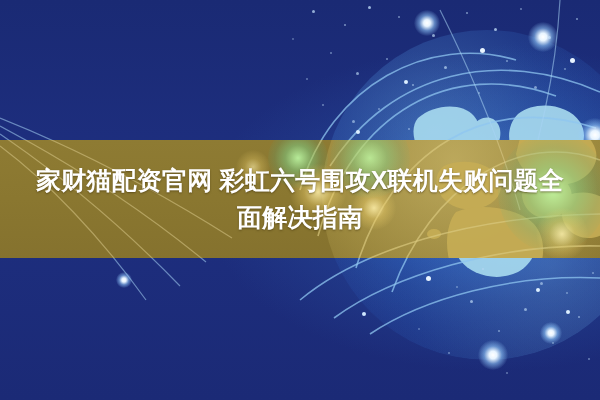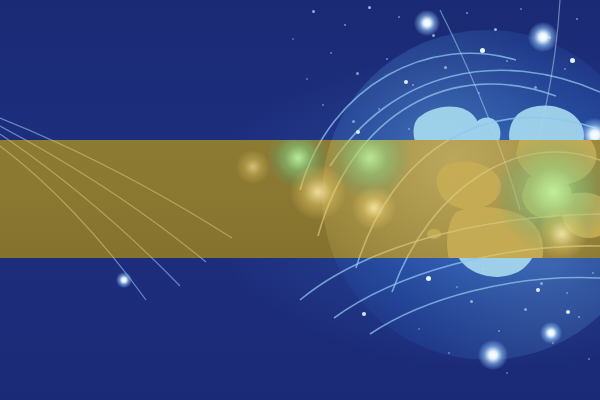--- a/index.html
+++ b/index.html
@@ -284,14 +284,17 @@
       <div class="glow-teal" style="left:268px;top:128px;width:60px;height:60px;"></div>
       <div class="glow-teal" style="left:330px;top:118px;width:80px;height:80px;opacity:.9"></div>
       <div class="glow-teal" style="left:498px;top:132px;width:110px;height:120px;opacity:.95"></div>
       <div class="glow-warm" style="left:290px;top:164px;width:56px;height:56px;"></div>
       <div class="glow-warm" style="left:352px;top:186px;width:44px;height:44px;"></div>
       <div class="glow-warm" style="left:536px;top:208px;width:52px;height:52px;"></div>
       <div class="glow-warm" style="left:236px;top:150px;width:34px;height:34px;opacity:.7"></div>
     </div>
   </div>
 
+  <div class="title-wrap">
+    <div class="title">家财猫配资官网 彩虹六号围攻X联机失败问题全面解决指南</div>
+  </div>
 
 </div>
 
 </body></html>

